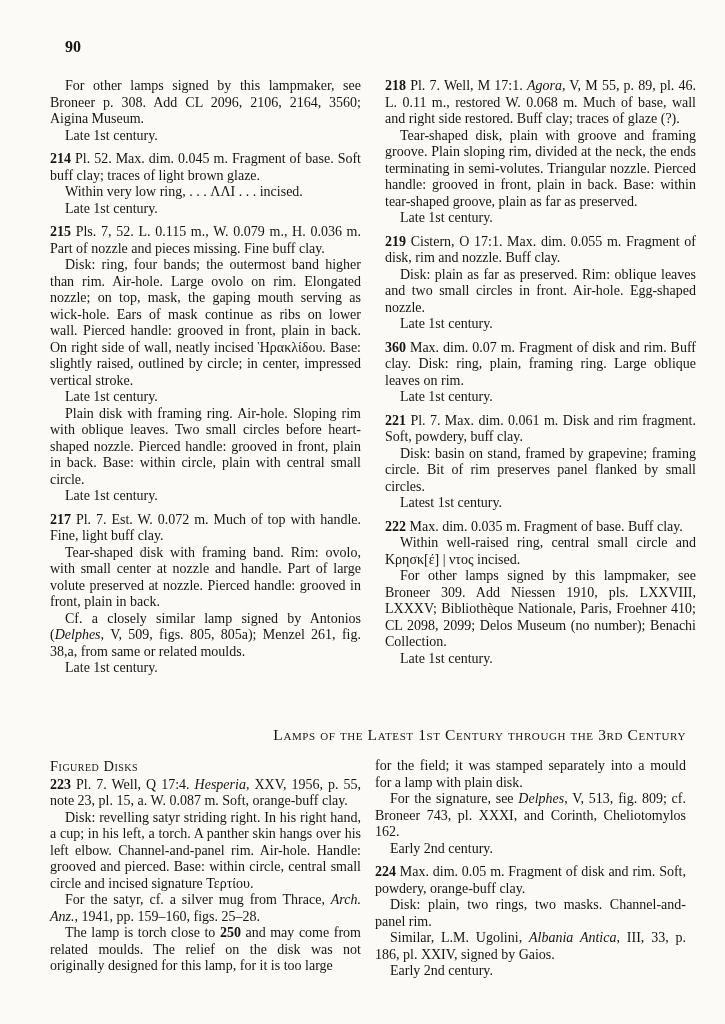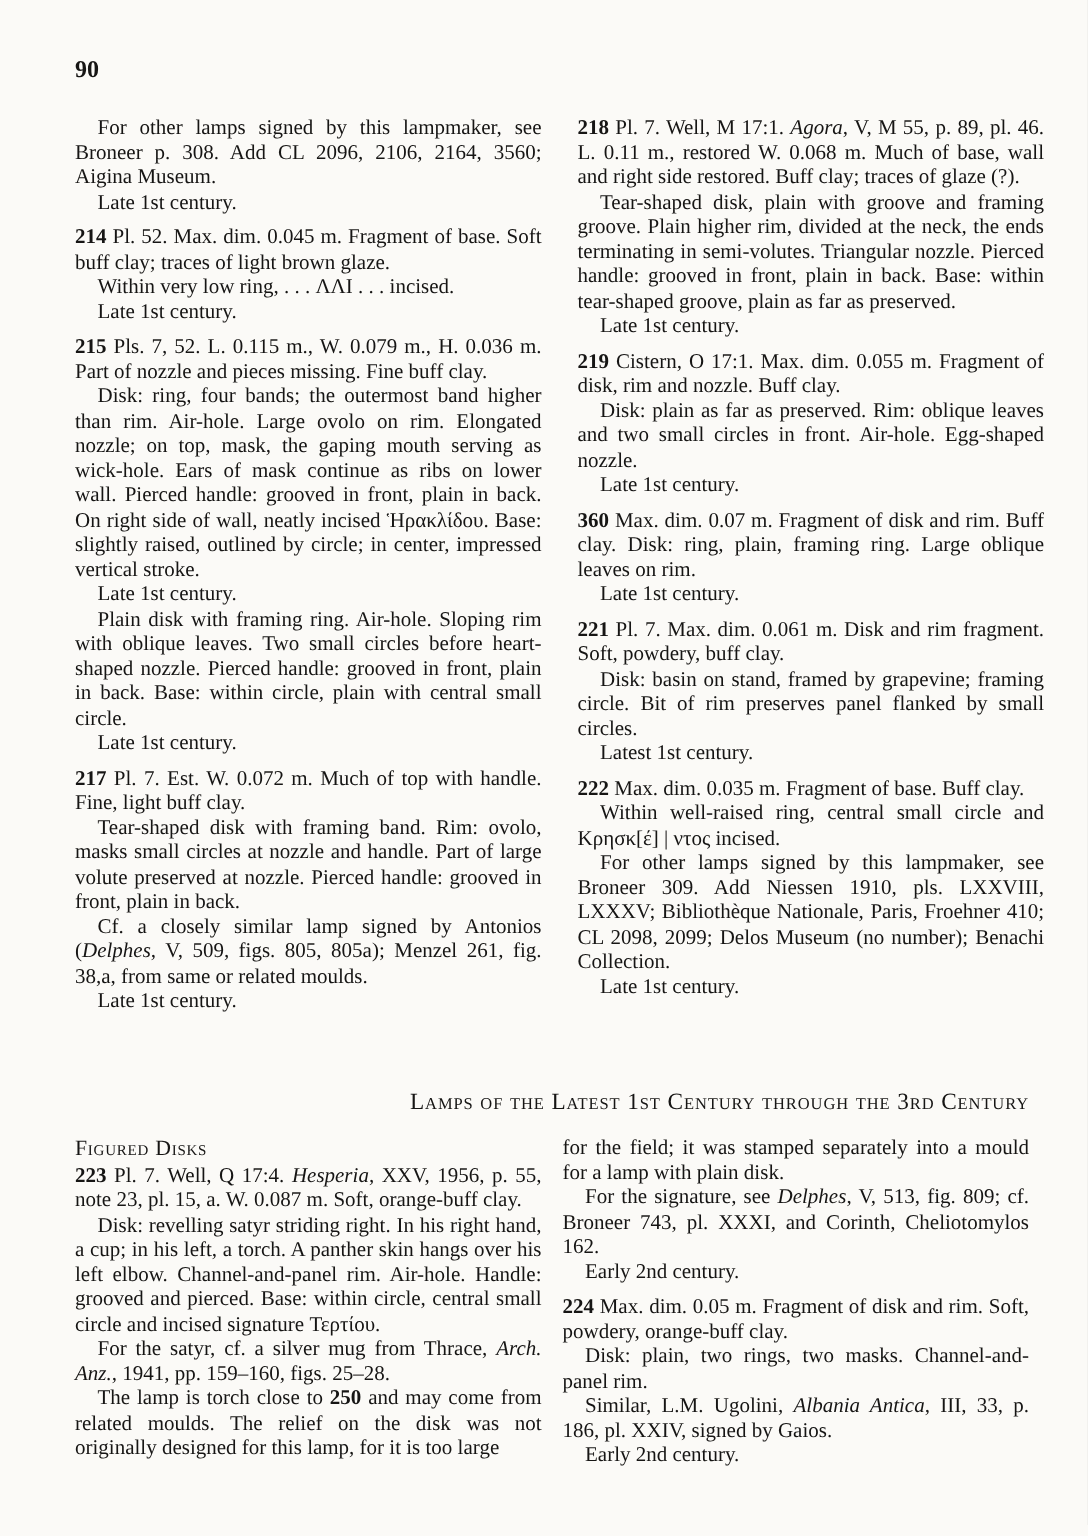--- a/index.html
+++ b/index.html
@@ -16,20 +16,21 @@
     color:#161514;
     box-sizing:border-box;
     padding:38px 39px 0 50px;
     overflow:hidden;
   }
   
   .running-head{
     position:relative;
     height:24px;
     margin-bottom:16px;
+    margin-left:15px;
   }
   .page-number{
     position:absolute;left:0;top:0;
     font-size:16px;font-weight:700;
   }
   .running-title{
     text-align:center;
     font-size:15.5px;font-weight:700;
     letter-spacing:0.4px;
     white-space:nowrap;
@@ -87,27 +88,27 @@
         <p class="para body"><span>Late 1st century.</span></p>
         <p class="para entry"><span class="b">214</span><span> Pl. 52. Max. dim. 0.045 m. Fragment of base. Soft buff clay; traces of light brown glaze.</span></p>
         <p class="para body"><span>Within very low ring, . . . ΛΛΙ . . . incised.</span></p>
         <p class="para body"><span>Late 1st century.</span></p>
         <p class="para entry"><span class="b">215</span><span> Pls. 7, 52. L. 0.115 m., W. 0.079 m., H. 0.036 m. Part of nozzle and pieces missing. Fine buff clay.</span></p>
         <p class="para body"><span>Disk: ring, four bands; the outermost band higher than rim. Air-hole. Large ovolo on rim. Elongated nozzle; on top, mask, the gaping mouth serving as wick-hole. Ears of mask continue as ribs on lower wall. Pierced handle: grooved in front, plain in back. On right side of wall, neatly incised Ἡρακλίδου. Base: slightly raised, outlined by circle; in center, impressed vertical stroke.</span></p>
         <p class="para body"><span>Late 1st century.</span></p>
         <p class="para body"><span>Plain disk with framing ring. Air-hole. Sloping rim with oblique leaves. Two small circles before heart-shaped nozzle. Pierced handle: grooved in front, plain in back. Base: within circle, plain with central small circle.</span></p>
         <p class="para body"><span>Late 1st century.</span></p>
         <p class="para entry"><span class="b">217</span><span> Pl. 7. Est. W. 0.072 m. Much of top with handle. Fine, light buff clay.</span></p>
-        <p class="para body"><span>Tear-shaped disk with framing band. Rim: ovolo, masks small circles at nozzle and handle. Part of large volute preserved at nozzle. Pierced handle: grooved in front, plain in back.</span></p>
+        <p class="para body"><span>Tear-shaped disk with framing band. Rim: ovolo, with small center at nozzle and handle. Part of large volute preserved at nozzle. Pierced handle: grooved in front, plain in back.</span></p>
         <p class="para body"><span>Cf. a closely similar lamp signed by Antonios (</span><span class="i">Delphes</span><span>, V, 509, figs. 805, 805a); Menzel 261, fig. 38,a, from same or related moulds.</span></p>
         <p class="para body"><span>Late 1st century.</span></p>
       </div>
     <div class="col">
         <p class="para cont"><span class="b">218</span><span> Pl. 7. Well, M 17:1. </span><span class="i">Agora</span><span>, V, M 55, p. 89, pl. 46. L. 0.11 m., restored W. 0.068 m. Much of base, wall and right side restored. Buff clay; traces of glaze (?).</span></p>
-        <p class="para body"><span>Tear-shaped disk, plain with groove and framing groove. Plain higher rim, divided at the neck, the ends terminating in semi-volutes. Triangular nozzle. Pierced handle: grooved in front, plain in back. Base: within tear-shaped groove, plain as far as preserved.</span></p>
+        <p class="para body"><span>Tear-shaped disk, plain with groove and framing groove. Plain sloping rim, divided at the neck, the ends terminating in semi-volutes. Triangular nozzle. Pierced handle: grooved in front, plain in back. Base: within tear-shaped groove, plain as far as preserved.</span></p>
         <p class="para body"><span>Late 1st century.</span></p>
         <p class="para entry"><span class="b">219</span><span> Cistern, O 17:1. Max. dim. 0.055 m. Fragment of disk, rim and nozzle. Buff clay.</span></p>
         <p class="para body"><span>Disk: plain as far as preserved. Rim: oblique leaves and two small circles in front. Air-hole. Egg-shaped nozzle.</span></p>
         <p class="para body"><span>Late 1st century.</span></p>
         <p class="para entry"><span class="b">360</span><span> Max. dim. 0.07 m. Fragment of disk and rim. Buff clay. Disk: ring, plain, framing ring. Large oblique leaves on rim.</span></p>
         <p class="para body"><span>Late 1st century.</span></p>
         <p class="para entry"><span class="b">221</span><span> Pl. 7. Max. dim. 0.061 m. Disk and rim fragment. Soft, powdery, buff clay.</span></p>
         <p class="para body"><span>Disk: basin on stand, framed by grapevine; framing circle. Bit of rim preserves panel flanked by small circles.</span></p>
         <p class="para body"><span>Latest 1st century.</span></p>
         <p class="para entry"><span class="b">222</span><span> Max. dim. 0.035 m. Fragment of base. Buff clay.</span></p>

